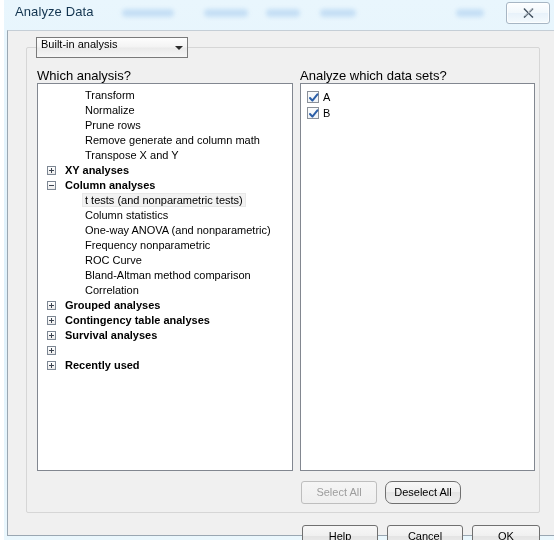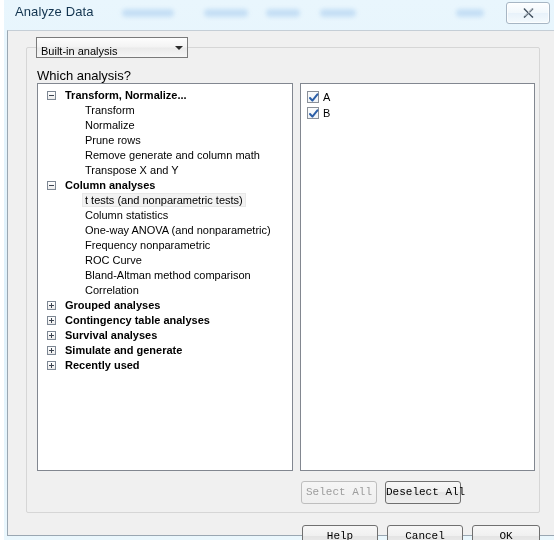--- a/index.html
+++ b/index.html
@@ -81,21 +81,21 @@
   }
 
   
   #combo {
     position: absolute;
     left: 28px; top: 6px;
     width: 152px; height: 21px;
     box-sizing: border-box;
     border: 1px solid #7a7a7a;
     background: linear-gradient(to bottom, #fdfdfd 0%, #f3f3f3 48%, #eaeaea 52%, #f6f6f6 100%);
-    display: flex; align-items: flex-end;
+    display: flex; align-items: flex-start;
     cursor: default;
   }
   #combo-value {
     flex: 1;
     padding-left: 4px;
     font-size: 11px;
     white-space: nowrap;
     overflow: hidden;
   }
   #combo-arrow {
@@ -211,35 +211,35 @@
   .ds-label { white-space: nowrap; }
 
   
   .btn {
     position: absolute;
     box-sizing: border-box;
     height: 23px;
     border: 1px solid #707070;
     border-radius: 3px;
     background: linear-gradient(to bottom, #f7f7f7 0%, #f0f0f0 46%, #e4e4e4 50%, #efefef 100%);
-    font-family: Liberation Mono, monospace;
+    font-family: Liberation Sans, sans-serif;
     font-size: 11px;
     color: #000;
     text-align: center;
     line-height: 21px;
     cursor: default;
     white-space: nowrap;
   }
   .btn.disabled {
     color: #9d9d9d;
     border-color: #bebebe;
     background: linear-gradient(to bottom,#f5f5f5,#efefef);
   }
   #btn-select-all   { left: 293px; top: 450px; width: 76px; }
-  #btn-deselect-all { left: 377px; top: 450px; width: 76px; }
+  #btn-deselect-all { left: 377px; top: 450px; width: 76px; border-radius: 7px; }
   #btn-help   { left: 294px; top: 494px; width: 76px; }
   #btn-cancel { left: 379px; top: 494px; width: 76px; }
   #btn-ok     { left: 464px; top: 494px; width: 68px; }
 </style>
 </head>
 <body>
 
 <div id="window">
 
   <div class="glass-blur">
@@ -271,41 +271,42 @@
     <div id="groupframe"></div>
 
     <div id="combo">
       <div id="combo-value">Built-in analysis</div>
       <div id="combo-arrow">
           <div class="tri-down"></div>
         </div>
     </div>
 
     <div class="pane-label" id="label-left">Which analysis?</div>
+    <div class="pane-label" id="label-right">Analyze which data sets?</div>
 
     <div class="listbox" id="tree-pane">
       <div id="tree">
-          <div class="tree-row group"><span class="expander"></span><span class="rowtext">Transform, Normalize...</span></div>
           <div class="tree-row child"><span class="rowtext">Transform</span></div>
           <div class="tree-row child"><span class="rowtext">Normalize</span></div>
           <div class="tree-row child"><span class="rowtext">Prune rows</span></div>
           <div class="tree-row child"><span class="rowtext">Remove generate and column math</span></div>
           <div class="tree-row child"><span class="rowtext">Transpose X and Y</span></div>
+          <div class="tree-row group"><span class="expander plus"></span><span class="rowtext">XY analyses</span></div>
           <div class="tree-row group"><span class="expander"></span><span class="rowtext">Column analyses</span></div>
           <div class="tree-row child hover"><span class="rowtext">t tests (and nonparametric tests)</span></div>
           <div class="tree-row child"><span class="rowtext">Column statistics</span></div>
           <div class="tree-row child"><span class="rowtext">One-way ANOVA (and nonparametric)</span></div>
           <div class="tree-row child"><span class="rowtext">Frequency nonparametric</span></div>
           <div class="tree-row child"><span class="rowtext">ROC Curve</span></div>
           <div class="tree-row child"><span class="rowtext">Bland-Altman method comparison</span></div>
           <div class="tree-row child"><span class="rowtext">Correlation</span></div>
           <div class="tree-row group"><span class="expander plus"></span><span class="rowtext">Grouped analyses</span></div>
           <div class="tree-row group"><span class="expander plus"></span><span class="rowtext">Contingency table analyses</span></div>
           <div class="tree-row group"><span class="expander plus"></span><span class="rowtext">Survival analyses</span></div>
-          <div class="tree-row group"><span class="expander plus"></span><span class="rowtext">Simulate and generate</span></div>
+          <div class="tree-row group"><span class="expander plus"></span></div>
           <div class="tree-row group"><span class="expander plus"></span><span class="rowtext">Recently used</span></div>
         </div>
     </div>
 
     <div class="listbox" id="data-pane">
       <div id="dataset-list">
           <div class="ds-row">
             <span class="cbox">
               <svg width="12" height="12" viewBox="0 0 12 12">
                 <path d="M2 6 L4.4 8.6 L9.4 2.4" stroke="#2c5fa8" stroke-width="2" fill="none" stroke-linecap="round" stroke-linejoin="round"></path>

